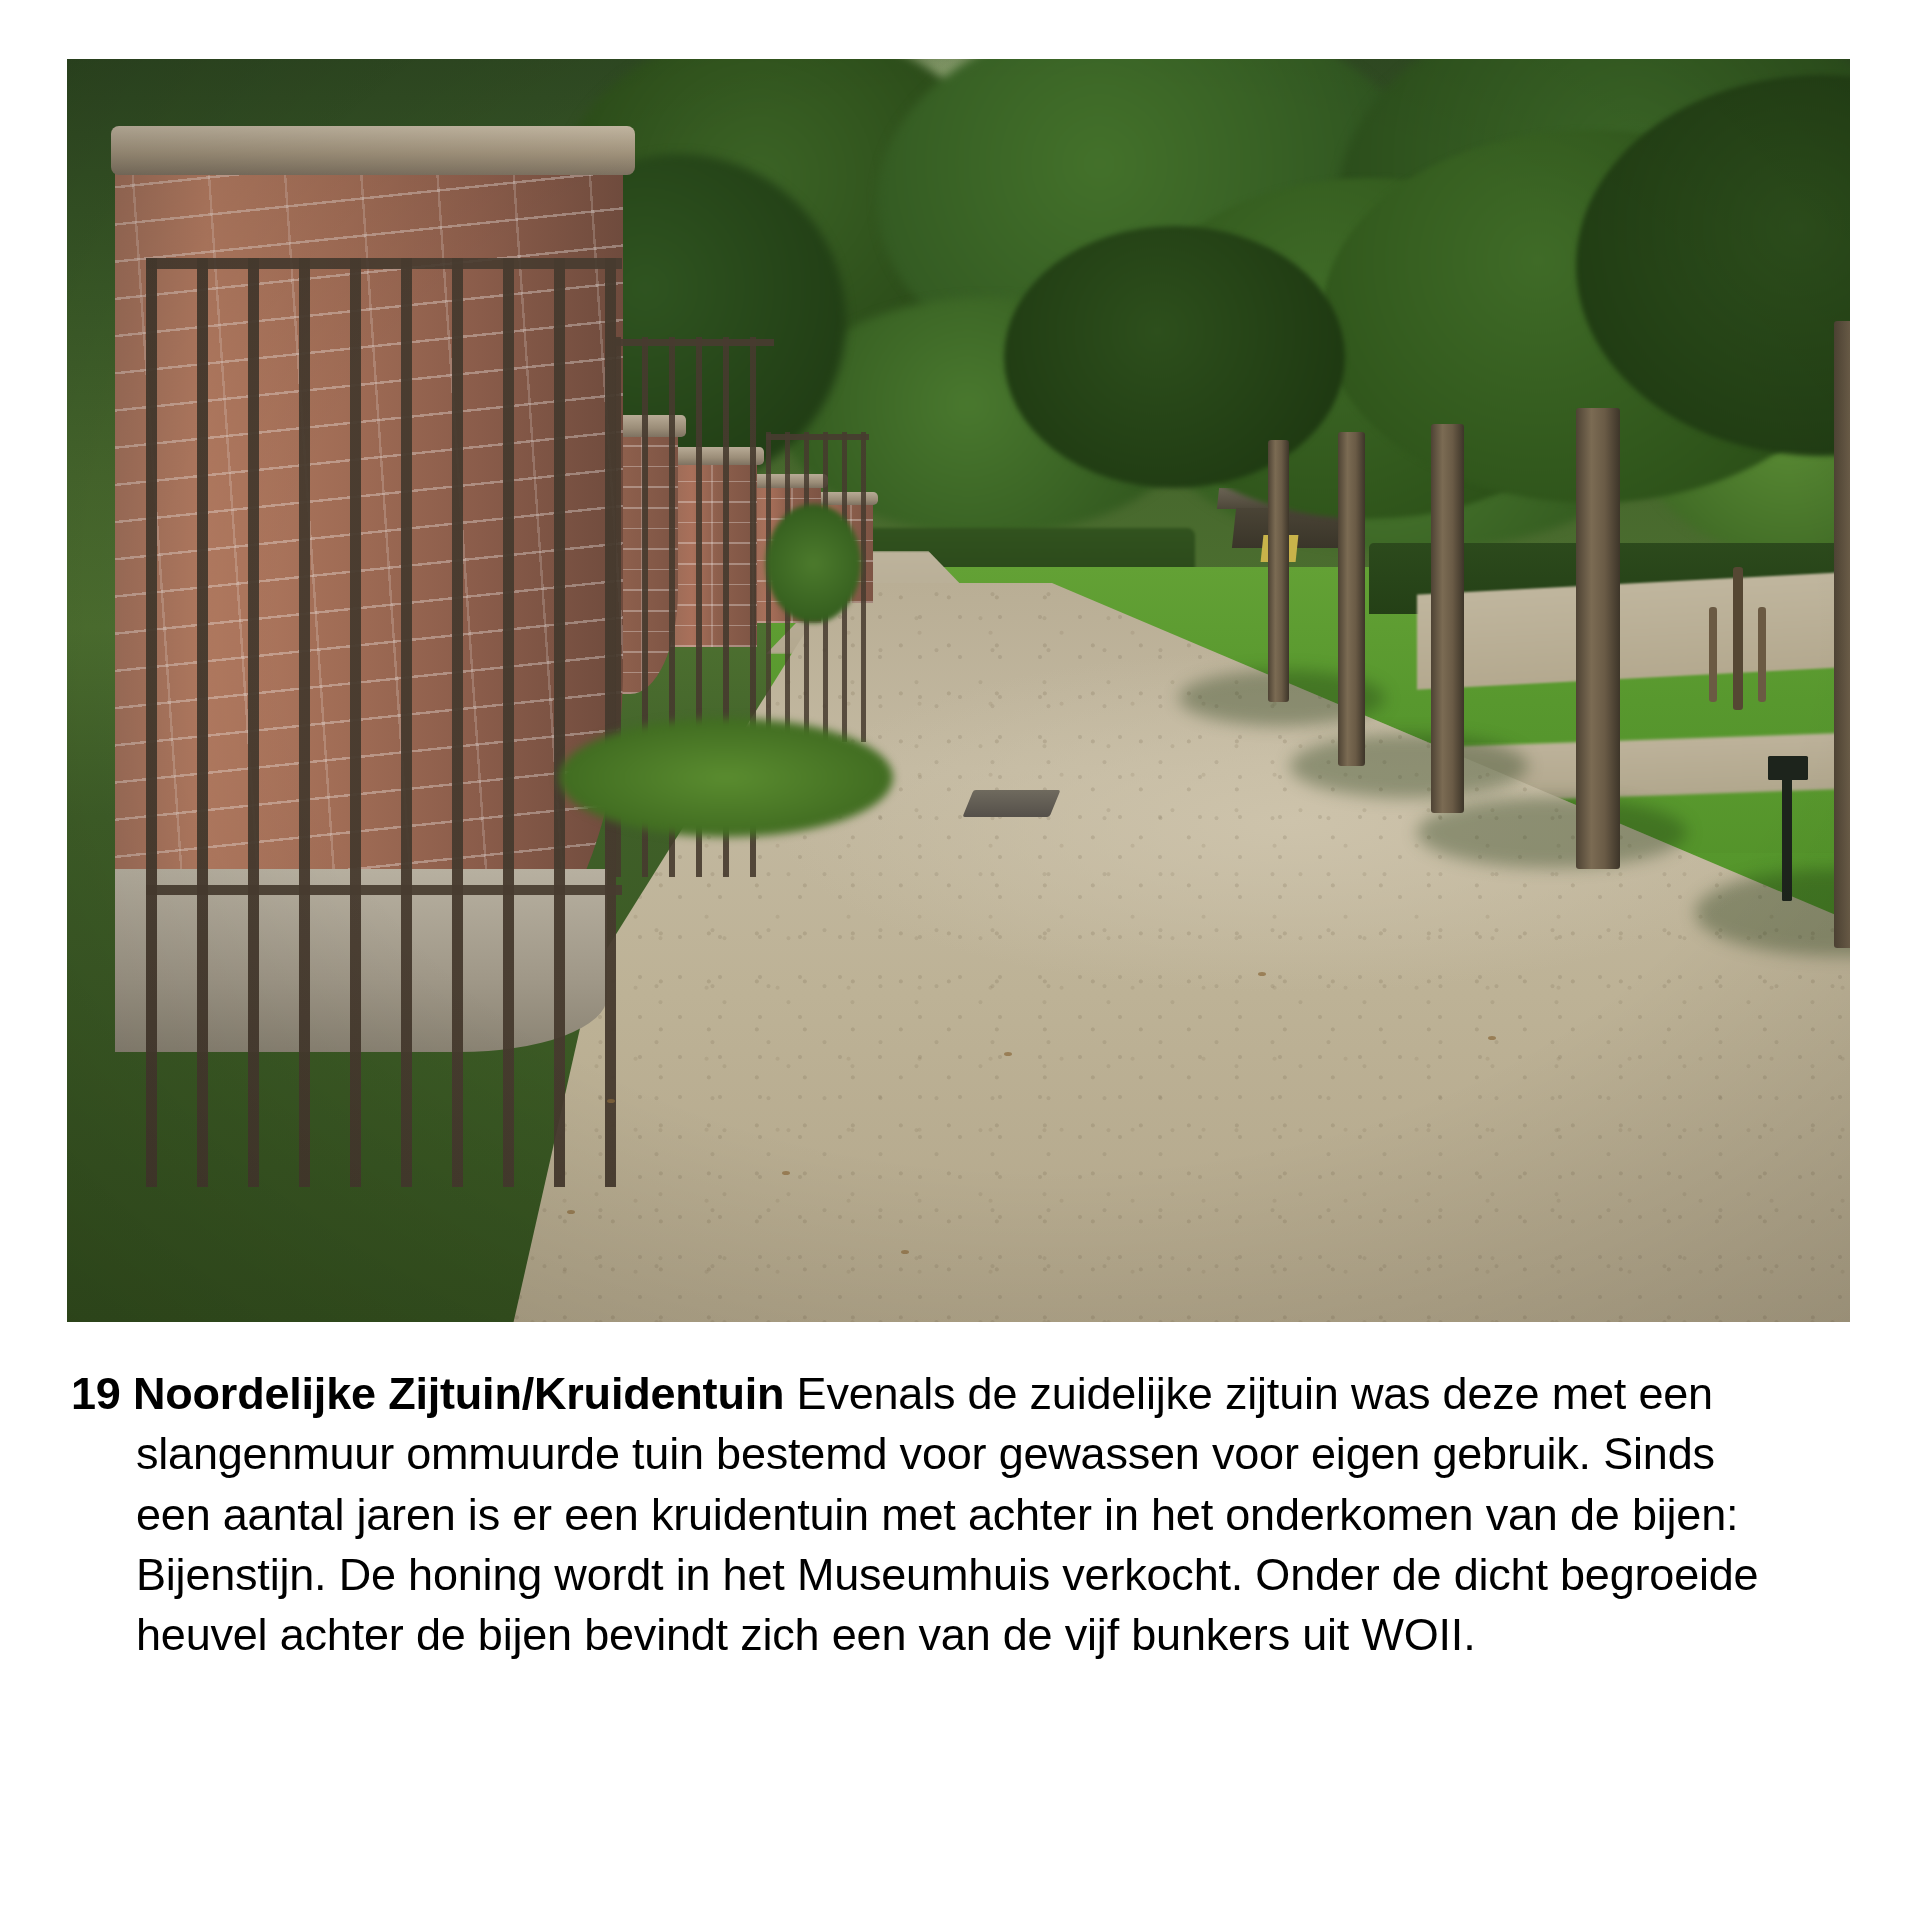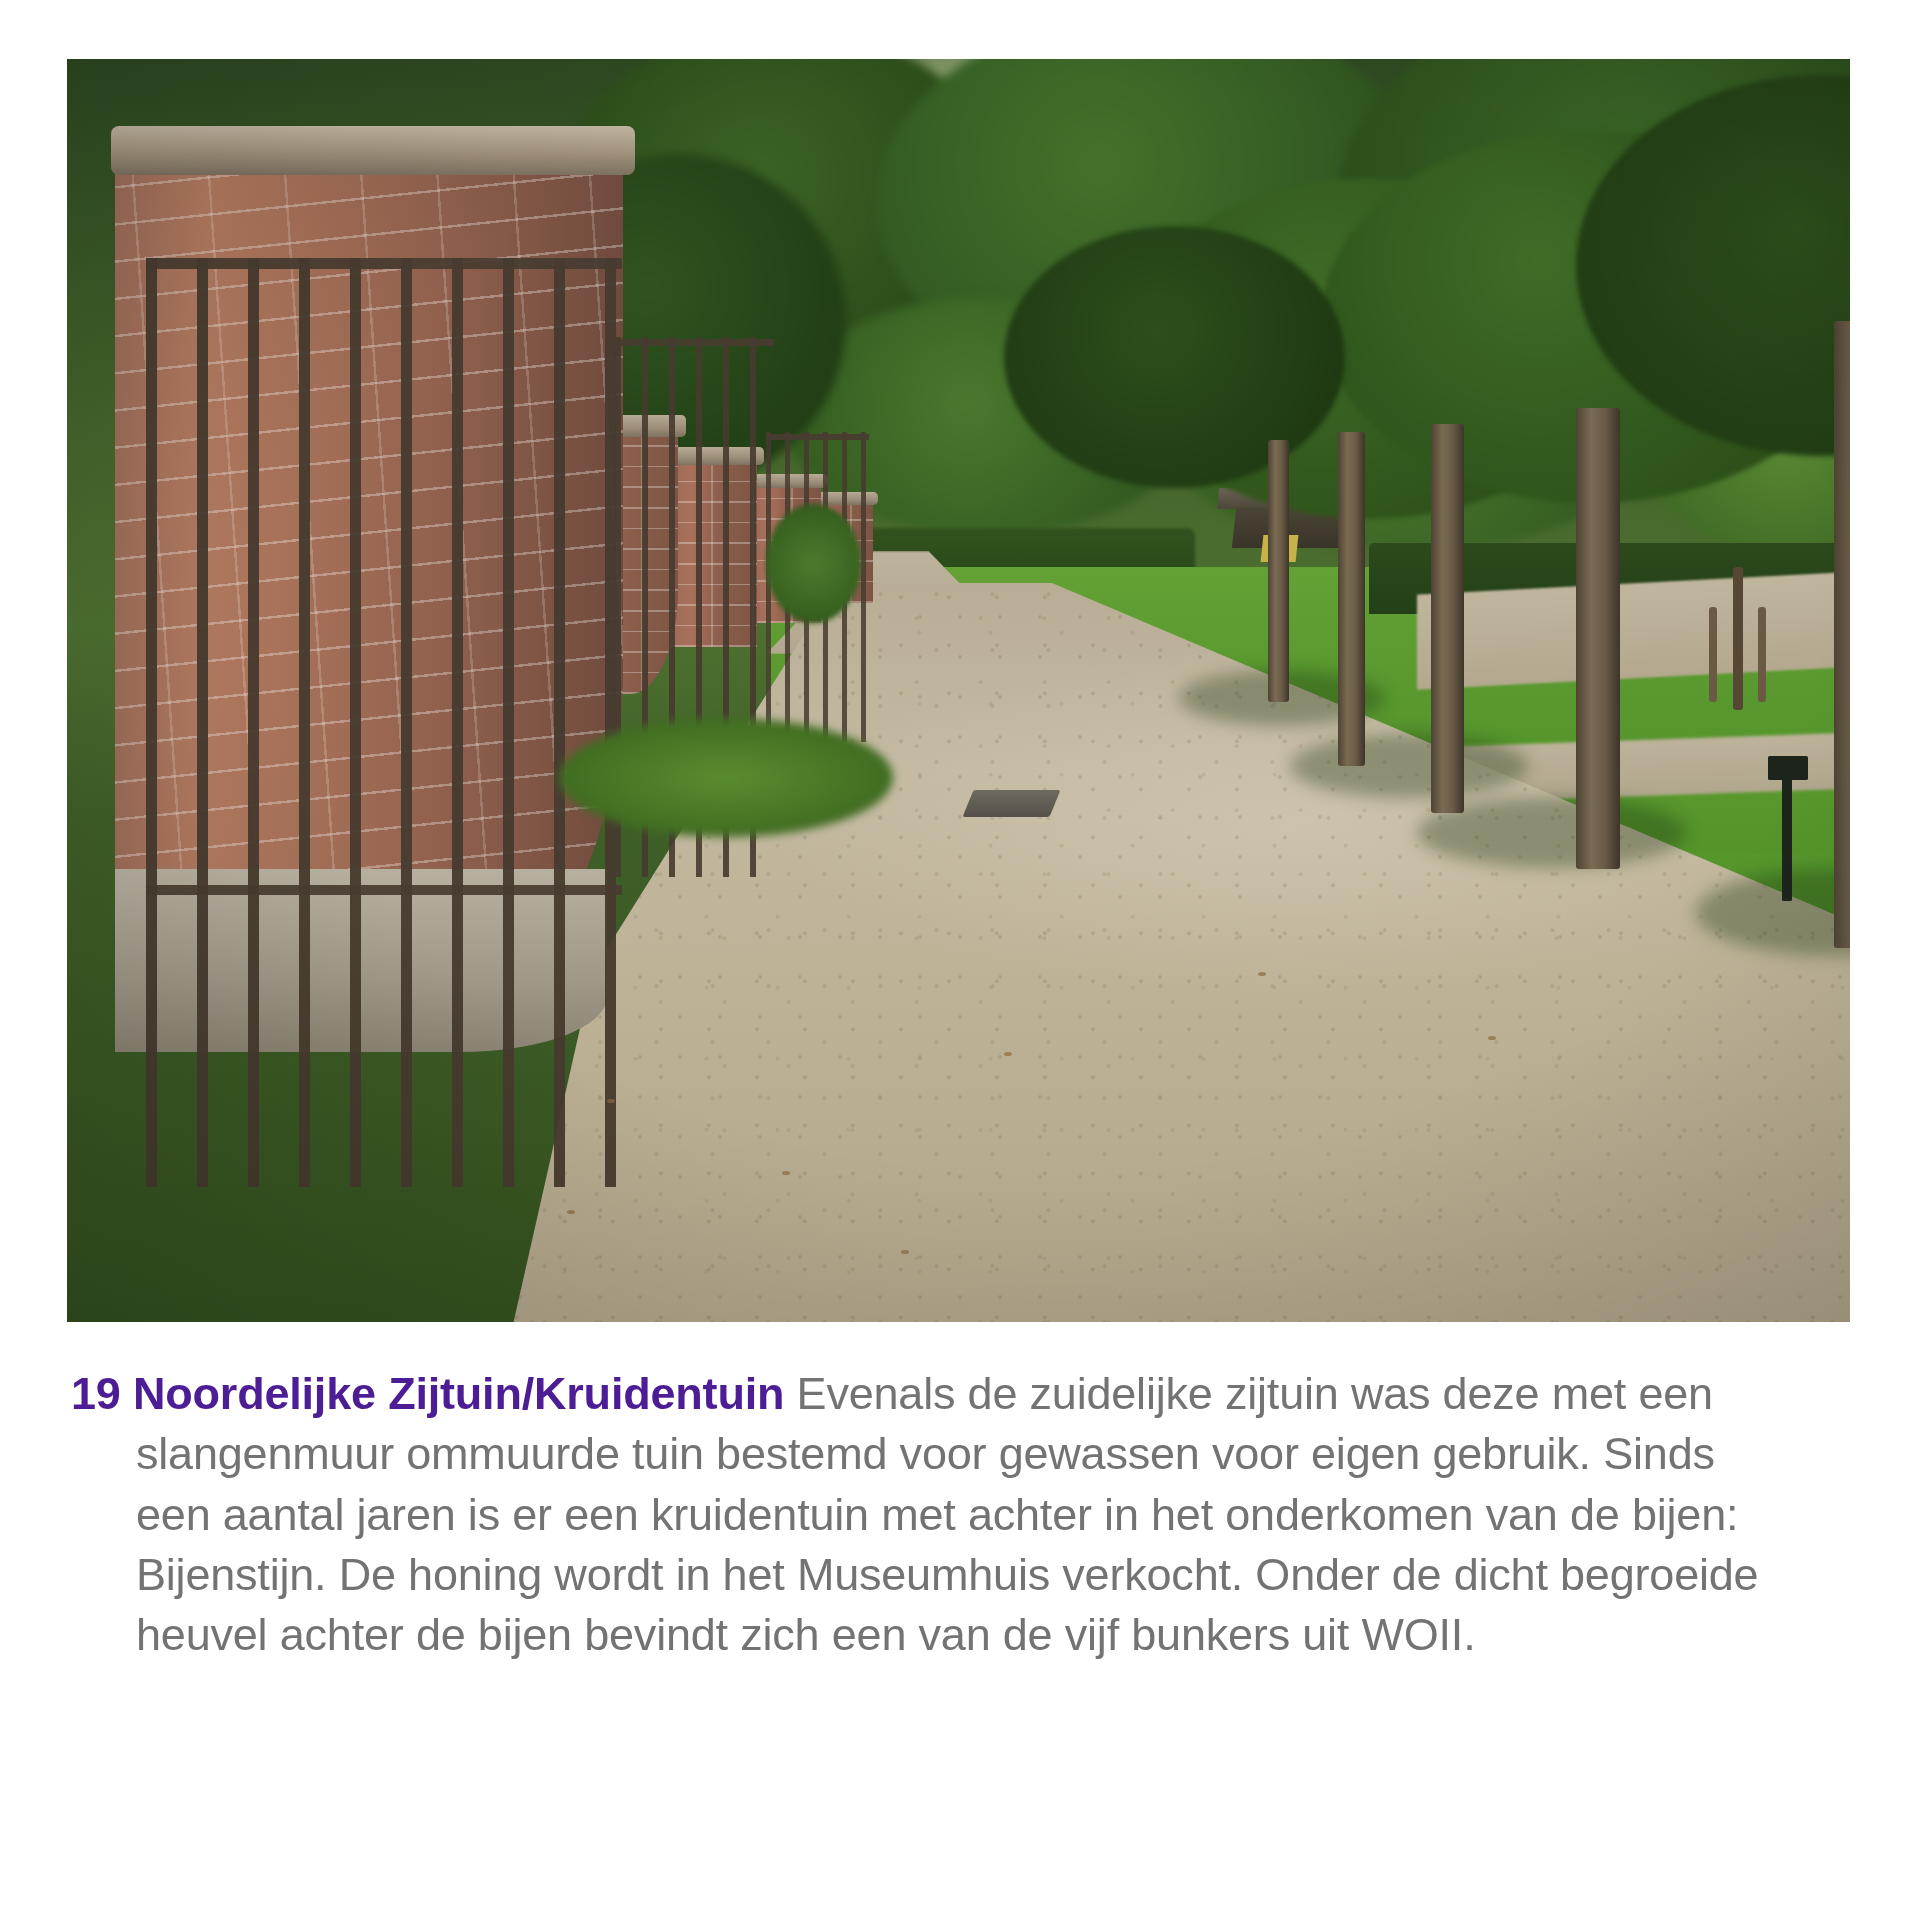--- a/index.html
+++ b/index.html
@@ -243,25 +243,25 @@
     left: 71px;
     top: 1364px;
     width: 1723px;
     font-size: 45px;
     line-height: 1.34;
     color: #161616;
     letter-spacing: -0.2px;
   }
   .caption .lead {
     font-weight: bold;
-    color: #4c1d95;
+    color: #000000;
   }
   .caption .body-text {
     font-weight: normal;
-    color: #737373;
+    color: #000000;
   }
   .caption-inner {
     padding-left: 65px;
     text-indent: -65px;
   }
 </style>
 </head>
 <body>
 
 <div class="page">

